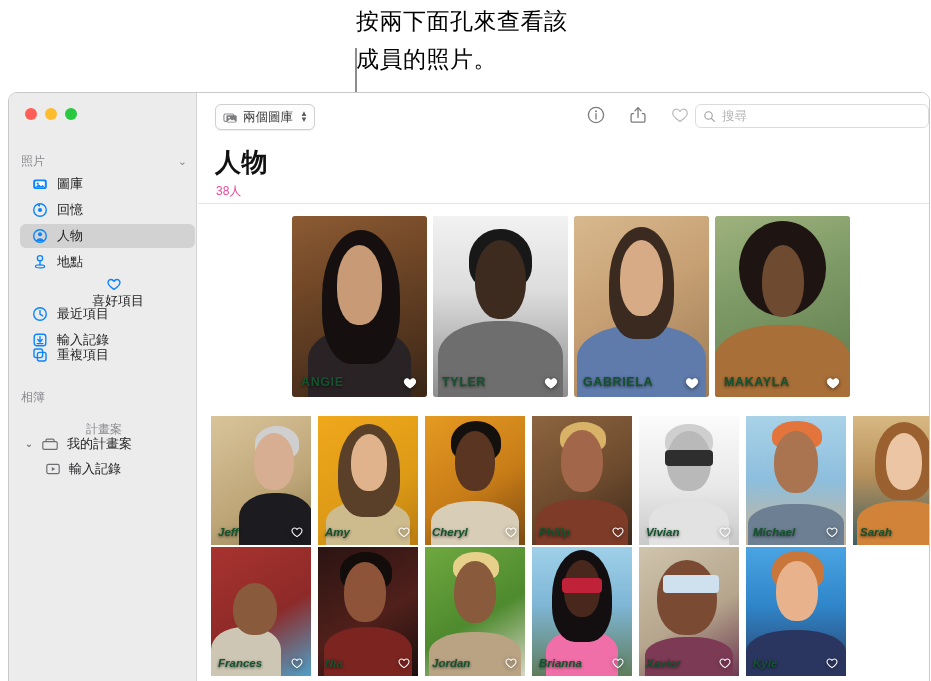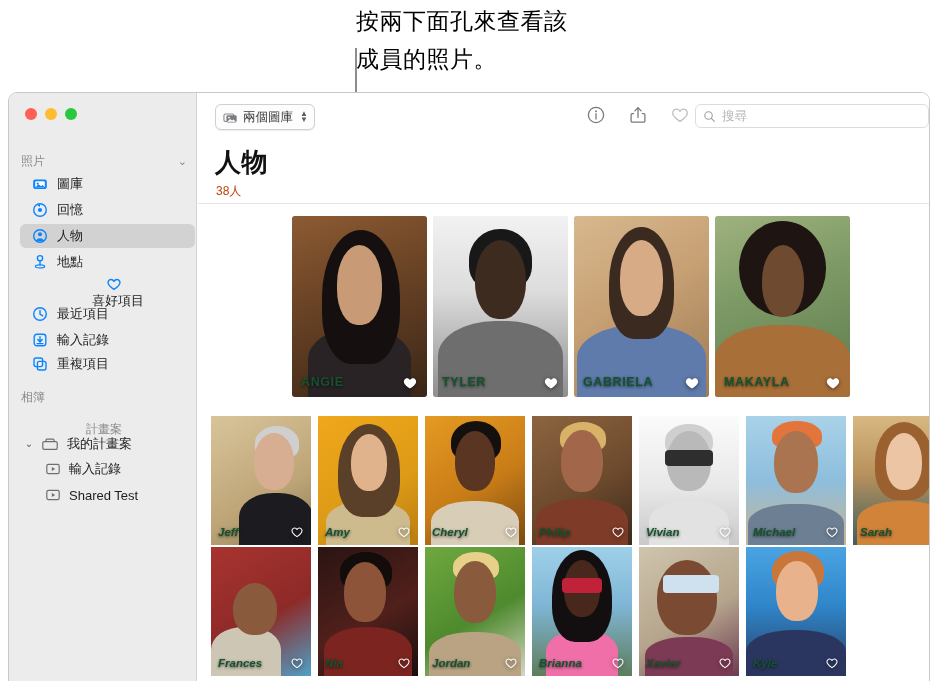--- a/index.html
+++ b/index.html
@@ -132,21 +132,21 @@
   }
   .search .ph { font-size: 12.5px; color: #b4b4b6; margin-left: 6px; }
 
   .hdr-title {
     position: absolute; left: 17px; top: 52px;
     font-size: 26px; font-weight: 700; color: #111;
     letter-spacing: 0.5px;
   }
   .hdr-sub {
     position: absolute; left: 18px; top: 90px;
-    font-size: 12px; color: #c2410c;
+    font-size: 12px; color: #ec4899;
   }
   .hdr-rule {
     position: absolute; left: 0; top: 110px; right: 0;
     height: 1px; background: #e4e4e4;
   }
 
   
   .grid-top {
     position: absolute; left: 94px; top: 123px;
     display: flex; gap: 6px;
@@ -273,21 +273,21 @@
 
       <div class="sb-item" style="top:235px;">
         <svg class="sb-ico" viewBox="0 0 16 16">
           <rect x="2.2" y="2.2" width="11.6" height="11.6" rx="2.6" fill="none" stroke="#0a84ff" stroke-width="1.4"></rect>
           <path d="M8 4.6 V9.6 M5.8 7.6 L8 9.9 L10.2 7.6" fill="none" stroke="#0a84ff" stroke-width="1.4" stroke-linecap="round" stroke-linejoin="round"></path>
           <path d="M5 11.6 H11" stroke="#0a84ff" stroke-width="1.4" stroke-linecap="round"></path>
         </svg>
         <span class="lbl">輸入記錄</span>
       </div>
 
-      <div class="sb-item" style="top:259px;">
+      <div class="sb-item" style="top:250px;">
         <svg class="sb-ico" viewBox="0 0 16 16">
           <rect x="2" y="2" width="8.6" height="8.6" rx="2" fill="none" stroke="#0a84ff" stroke-width="1.4"></rect>
           <rect x="5.4" y="5.4" width="8.6" height="8.6" rx="2" fill="none" stroke="#0a84ff" stroke-width="1.4"></rect>
         </svg>
         <span class="lbl">重複項目</span>
       </div>
 
       <div class="sb-section" style="top:296px;">
         <span>相簿</span>
       </div>
@@ -306,27 +306,20 @@
       </div>
 
       <div class="sb-sub" style="top:365px;">
         <svg class="sb-ico" viewBox="0 0 16 16">
           <rect x="1.8" y="3.4" width="12.4" height="9.2" rx="1.6" fill="none" stroke="#6f6f73" stroke-width="1.2"></rect>
           <path d="M6.8 6.1 L10.2 8 L6.8 9.9 Z" fill="#6f6f73"></path>
         </svg>
         <span class="lbl">輸入記錄</span>
       </div>
 
-      <div class="sb-sub" style="top:391px;">
-        <svg class="sb-ico" viewBox="0 0 16 16">
-          <rect x="1.8" y="3.4" width="12.4" height="9.2" rx="1.6" fill="none" stroke="#6f6f73" stroke-width="1.2"></rect>
-          <path d="M6.8 6.1 L10.2 8 L6.8 9.9 Z" fill="#6f6f73"></path>
-        </svg>
-        <span class="lbl">Shared Test</span>
-      </div>
 
     </div>
 
     <div class="content">
 
       <div class="toolbar">
 
         <div class="lib-popup">
           <svg width="15" height="15" viewBox="0 0 16 16">
             <rect x="1" y="4.2" width="10.5" height="8" rx="1.6" fill="none" stroke="#8a8a8e" stroke-width="1.2"></rect>

